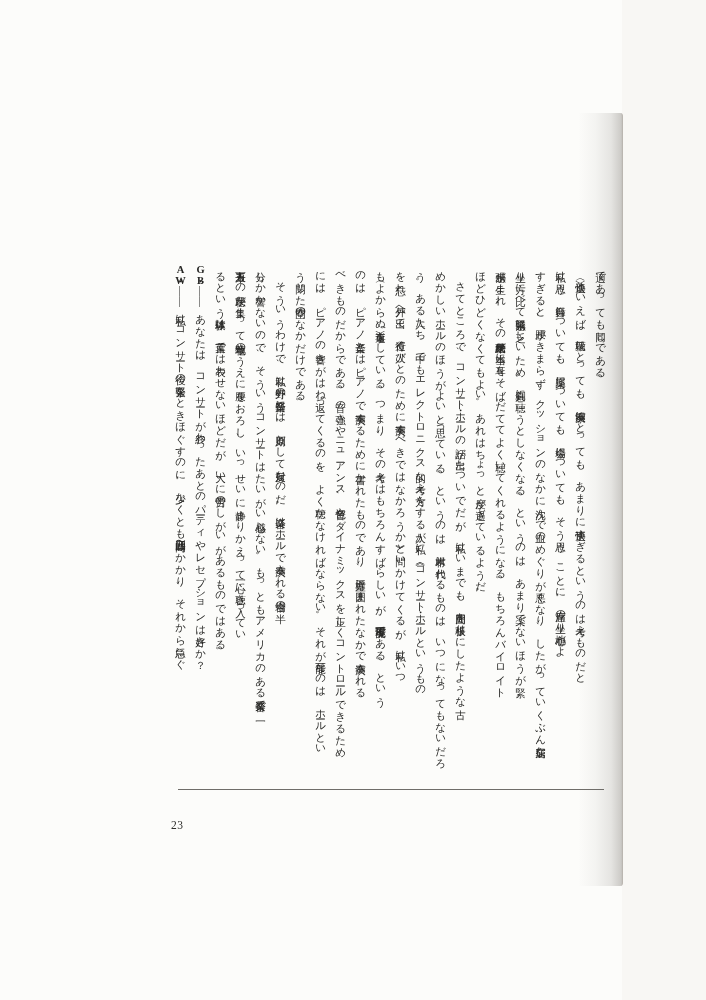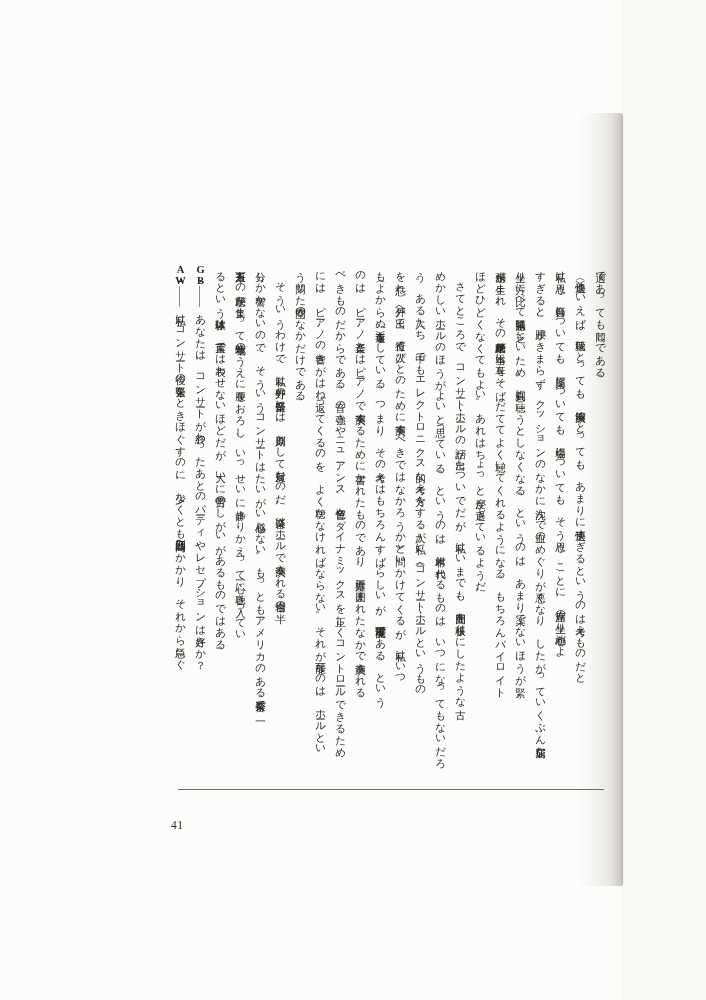--- a/index.html
+++ b/index.html
@@ -114,13 +114,13 @@
     <div class="col">う閉じた空間のなかだけである。</div>
     <div class="col">　そういうわけで、私は野外の音楽祭には、原則として反対なのだ。音楽はホールで演奏される場合の半</div>
     <div class="col">分しか響かないので、そういうコンサートはたいがい感心しない。もっともアメリカのある音楽祭で、一</div>
     <div class="col">万五千人もの聴衆が集まって牧草地のうえに腰をおろし、いっせいに静まりかえって一心に聴き入ってい</div>
     <div class="col">るという体験は、言葉では表わせないほどだが、大いに苦労のしがいがあるものではある。</div>
     <div class="col"><span class="speaker">G・B</span><span>――あなたは、コンサートが終わったあとのパーティやレセプションは好きか？</span></div>
     <div class="col"><span class="speaker">A・W</span><span>――私はコンサート後の緊張をときほぐすのに、少なくとも三〜四時間はかかり、それから急にぐ</span></div>
   </div>
 
 <div class="footer-rule"></div>
-<div class="page-number">41</div>
+<div class="page-number">23</div>
 
 </body></html>

